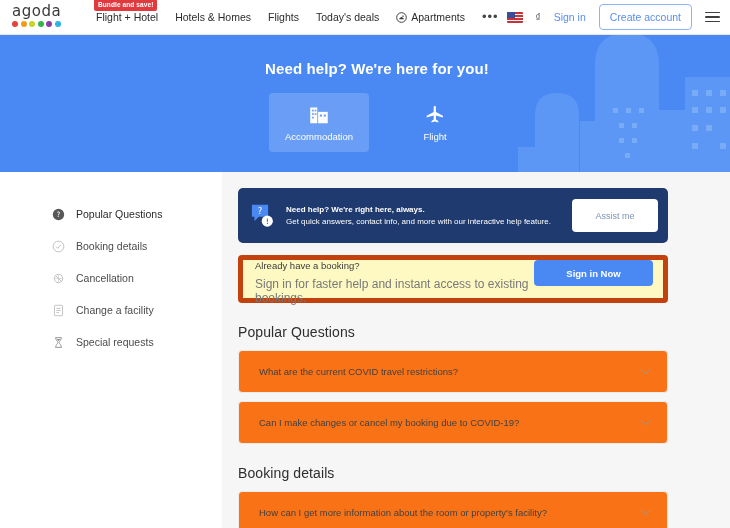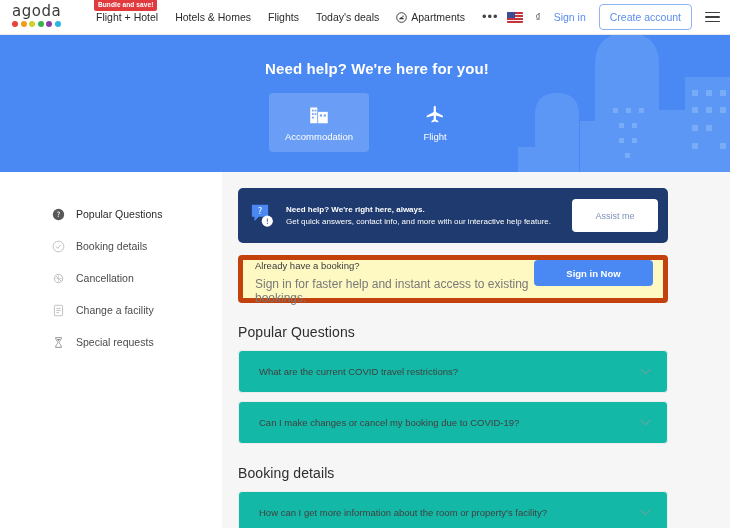--- a/index.html
+++ b/index.html
@@ -203,21 +203,21 @@
     flex: 0 0 auto;
   }
 
   .section-title {
     font-size: 14px;
     color: #2e2e2e;
     margin: 21px 0 10px 0;
     letter-spacing: .1px;
   }
   .faq-item {
-    background: #14b8a6;
+    background: #f97316;
     border: 1px solid #ececec;
     border-radius: 4px;
     height: 43px;
     display: flex; align-items: center;
     padding: 0 16px 0 20px;
     margin-bottom: 8px;
     cursor: pointer;
   }
   .faq-q { flex: 1; font-size: 9.5px; color: #404040; }
   .chev { width: 11px; height: 7px; flex: 0 0 auto; }

